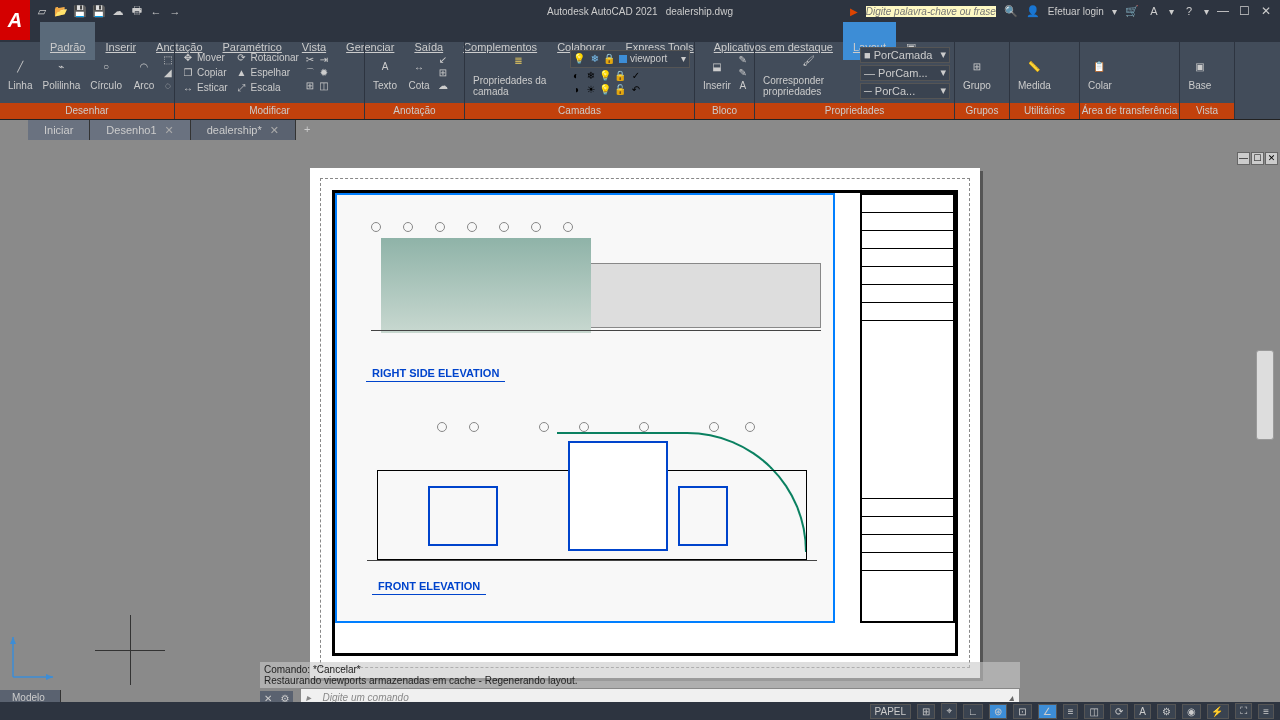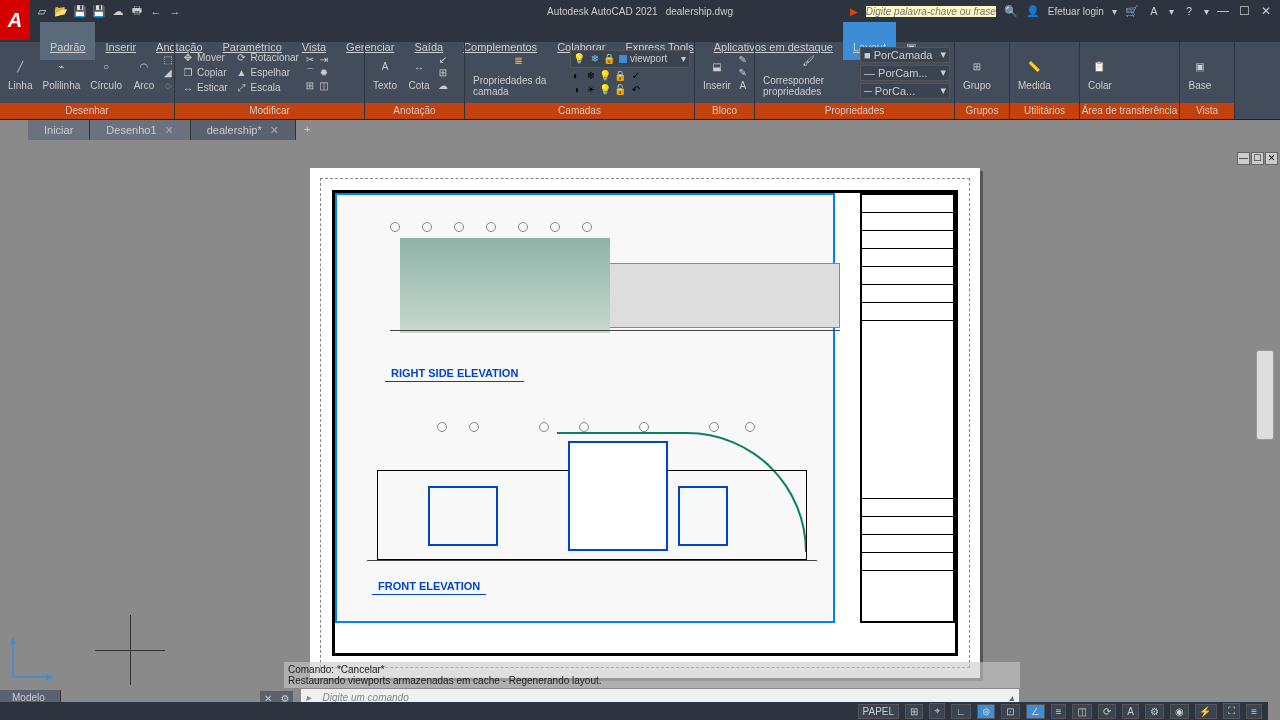--- a/index.html
+++ b/index.html
@@ -45,21 +45,21 @@
 .drawing-area { position: absolute; top: 140px; left: 0; right: 0; bottom: 30px; background: #8a8a8a; }
 .paper { position: absolute; left: 310px; top: 28px; width: 670px; height: 510px; background: #fff; box-shadow: 3px 3px 0 #555; }
 .paper-margin { position: absolute; top: 10px; left: 10px; right: 10px; bottom: 10px; border: 1px dashed #888; }
 .viewport-frame { position: absolute; top: 25px; left: 25px; width: 500px; height: 430px; border: 2px solid #007fff; background: #f8f8f8; }
 .titleblock { position: absolute; top: 25px; right: 25px; width: 95px; height: 430px; border: 2px solid #000; }
 .titleblock div { border-bottom: 1px solid #000; height: 18px; }
 .sheet-border { position: absolute; top: 22px; left: 22px; right: 22px; bottom: 22px; border: 3px solid #000; pointer-events: none; }
 
 
 .elev-label { font-size: 11px; font-weight: bold; color: #0044cc; border-bottom: 1px solid #0044cc; display: inline-block; padding: 2px 6px; }
-.right-elev { position: absolute; top: 15px; left: 23px; right: 10px; height: 180px; }
+.right-elev { position: absolute; top: 15px; left: 4px; right: 10px; height: 180px; }
 .right-elev .bld { position: absolute; top: 53px; left: 40px; width: 440px; height: 65px; background: #ddd; border: 1px solid #888; }
 .right-elev .glass { position: absolute; top: 28px; left: 40px; width: 210px; height: 95px; background: linear-gradient(180deg,#8fb3a8,#c8d8d0); }
 .front-elev { position: absolute; top: 215px; left: 10px; right: 10px; height: 200px; }
 .front-elev .bld { position: absolute; top: 60px; left: 30px; width: 430px; height: 90px; border: 1px solid #000; }
 .front-elev .arc { position: absolute; top: 22px; left: 210px; width: 250px; height: 120px; border: 2px solid #0a8060; border-radius: 0 250px 0 0; border-left: none; border-bottom: none; }
 .grid-bubble { width: 10px; height: 10px; border: 1px solid #888; border-radius: 50%; display: inline-block; margin-right: 22px; }
 
 
 .ucs { position: absolute; left: 8px; bottom: 8px; }
 .crosshair { position: absolute; left: 130px; bottom: 40px; }
@@ -68,31 +68,31 @@
 .crosshair::after { width: 1px; height: 70px; left: 0; top: -35px; }
 
 
 .vp-controls { position: absolute; top: 12px; right: 2px; display: flex; gap: 1px; }
 .vp-controls span { width: 13px; height: 13px; background: #ccc; border: 1px solid #666; font-size: 9px; text-align: center; line-height: 11px; }
 
 
 .navcube { position: absolute; top: 210px; right: 6px; width: 18px; height: 90px; background: #ddd; border: 1px solid #999; border-radius: 3px; }
 
 
-.cmdline-wrap { position: absolute; left: 260px; right: 260px; bottom: 32px; margin-left: 24px; }
+.cmdline-wrap { position: absolute; left: 260px; right: 260px; bottom: 32px; }
 .cmd-history { background: rgba(200,200,200,0.6); font-family: monospace; font-size: 10px; color: #222; padding: 2px 4px; }
 .cmd-input { height: 18px; background: #f0f0f0; border: 1px solid #888; display: flex; align-items: center; padding: 0 5px; gap: 6px; font-size: 10px; color: #888; font-style: italic; }
 
 
 .layout-tabs { position: absolute; bottom: 14px; left: 0; height: 16px; background: #5a6270; display: flex; font-size: 10px; color: #ccc; flex-direction: column; }
 .layout-tab { padding: 2px 12px; border-right: 1px solid #333; }
 .layout-tab.active { background: #ddd; color: #222; }
 
 
-.statusbar { position: absolute; bottom: 0; left: 0; right: 12px; height: 18px; background: #2d3440; display: flex; align-items: center; justify-content: flex-end; gap: 6px; padding: 0 6px; color: #ccc; font-size: 10px; }
+.statusbar { position: absolute; bottom: 0; left: 0; right: 0; height: 18px; background: #2d3440; display: flex; align-items: center; justify-content: flex-end; gap: 6px; padding: 0 6px; color: #ccc; font-size: 10px; }
 .statusbar .sb { background: #3a4350; padding: 1px 4px; border: 1px solid #555; }
 .statusbar .sb-on { background: #3d8dd6; }
 </style>
 </head>
 <body>
 
 <div class="titlebar">
   <div class="app-logo">A</div>
   <div class="qat">
     <span class="qat-icon">▱</span>

